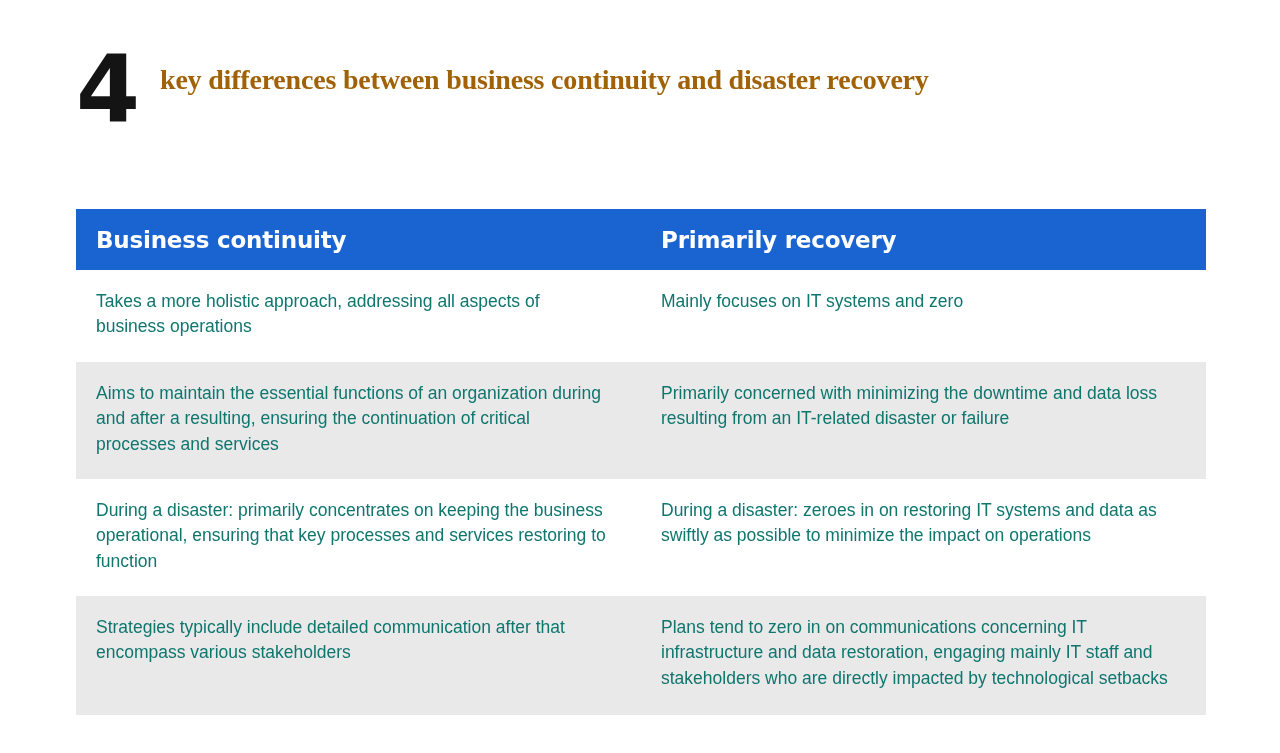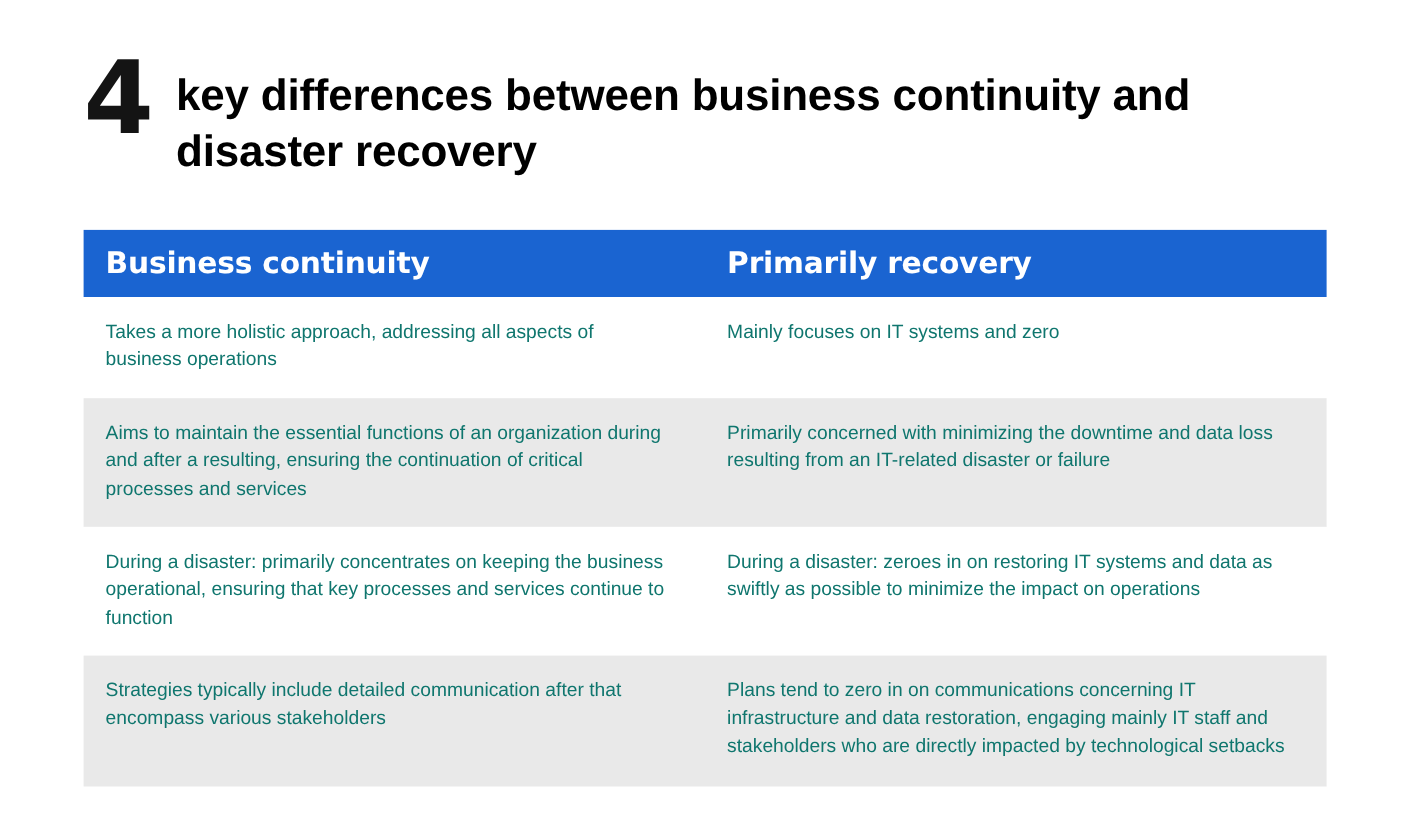--- a/index.html
+++ b/index.html
@@ -35,46 +35,46 @@
     font-size: 92px;
     font-weight: bold;
     line-height: 0.92;
     letter-spacing: -2px;
     color: #141414;
     margin-right: 22px;
     flex: 0 0 auto;
     font-family: "DejaVu Sans", sans-serif;
   }
   .heading-text {
-    font-size: 40px;
+    font-size: 28px;
     font-weight: bold;
     line-height: 1.28;
-    color: #000000;
+    color: #a16207;
     padding-top: 14px;
     max-width: 990px;
     letter-spacing: -0.2px;
-    font-family: Liberation Sans, sans-serif;
+    font-family: Liberation Serif, serif;
   }
 
   
   .table {
     position: absolute;
     left: 76px;
     top: 209px;
     width: 1130px;
   }
   .table-header {
     display: flex;
     background: #1a64d1;
     color: #ffffff;
     height: 61px;
     align-items: center;
   }
   .table-header .cell {
-    font-size: 27px;
+    font-size: 23px;
     font-weight: bold;
     letter-spacing: -0.2px;
     font-family: "DejaVu Sans", sans-serif;
   }
   .row {
     display: flex;
     align-items: flex-start;
   }
   .row.shaded {
     background: #e9e9e9;
@@ -134,21 +134,21 @@
       <div class="cell">
         <p>Aims to maintain the essential functions of an organization during and after a resulting, ensuring the continuation of critical processes and services</p>
       </div>
       <div class="cell">
         <p>Primarily concerned with minimizing the downtime and data loss resulting from an IT-related disaster or failure</p>
       </div>
     </div>
 
     <div class="row plain row-3">
       <div class="cell">
-        <p>During a disaster: primarily concentrates on keeping the business operational, ensuring that key processes and services continue to function</p>
+        <p>During a disaster: primarily concentrates on keeping the business operational, ensuring that key processes and services restoring to function</p>
       </div>
       <div class="cell">
         <p>During a disaster: zeroes in on restoring IT systems and data as swiftly as possible to minimize the impact on operations</p>
       </div>
     </div>
 
     <div class="row shaded row-4">
       <div class="cell">
         <p>Strategies typically include detailed communication after that encompass various stakeholders</p>
       </div>

